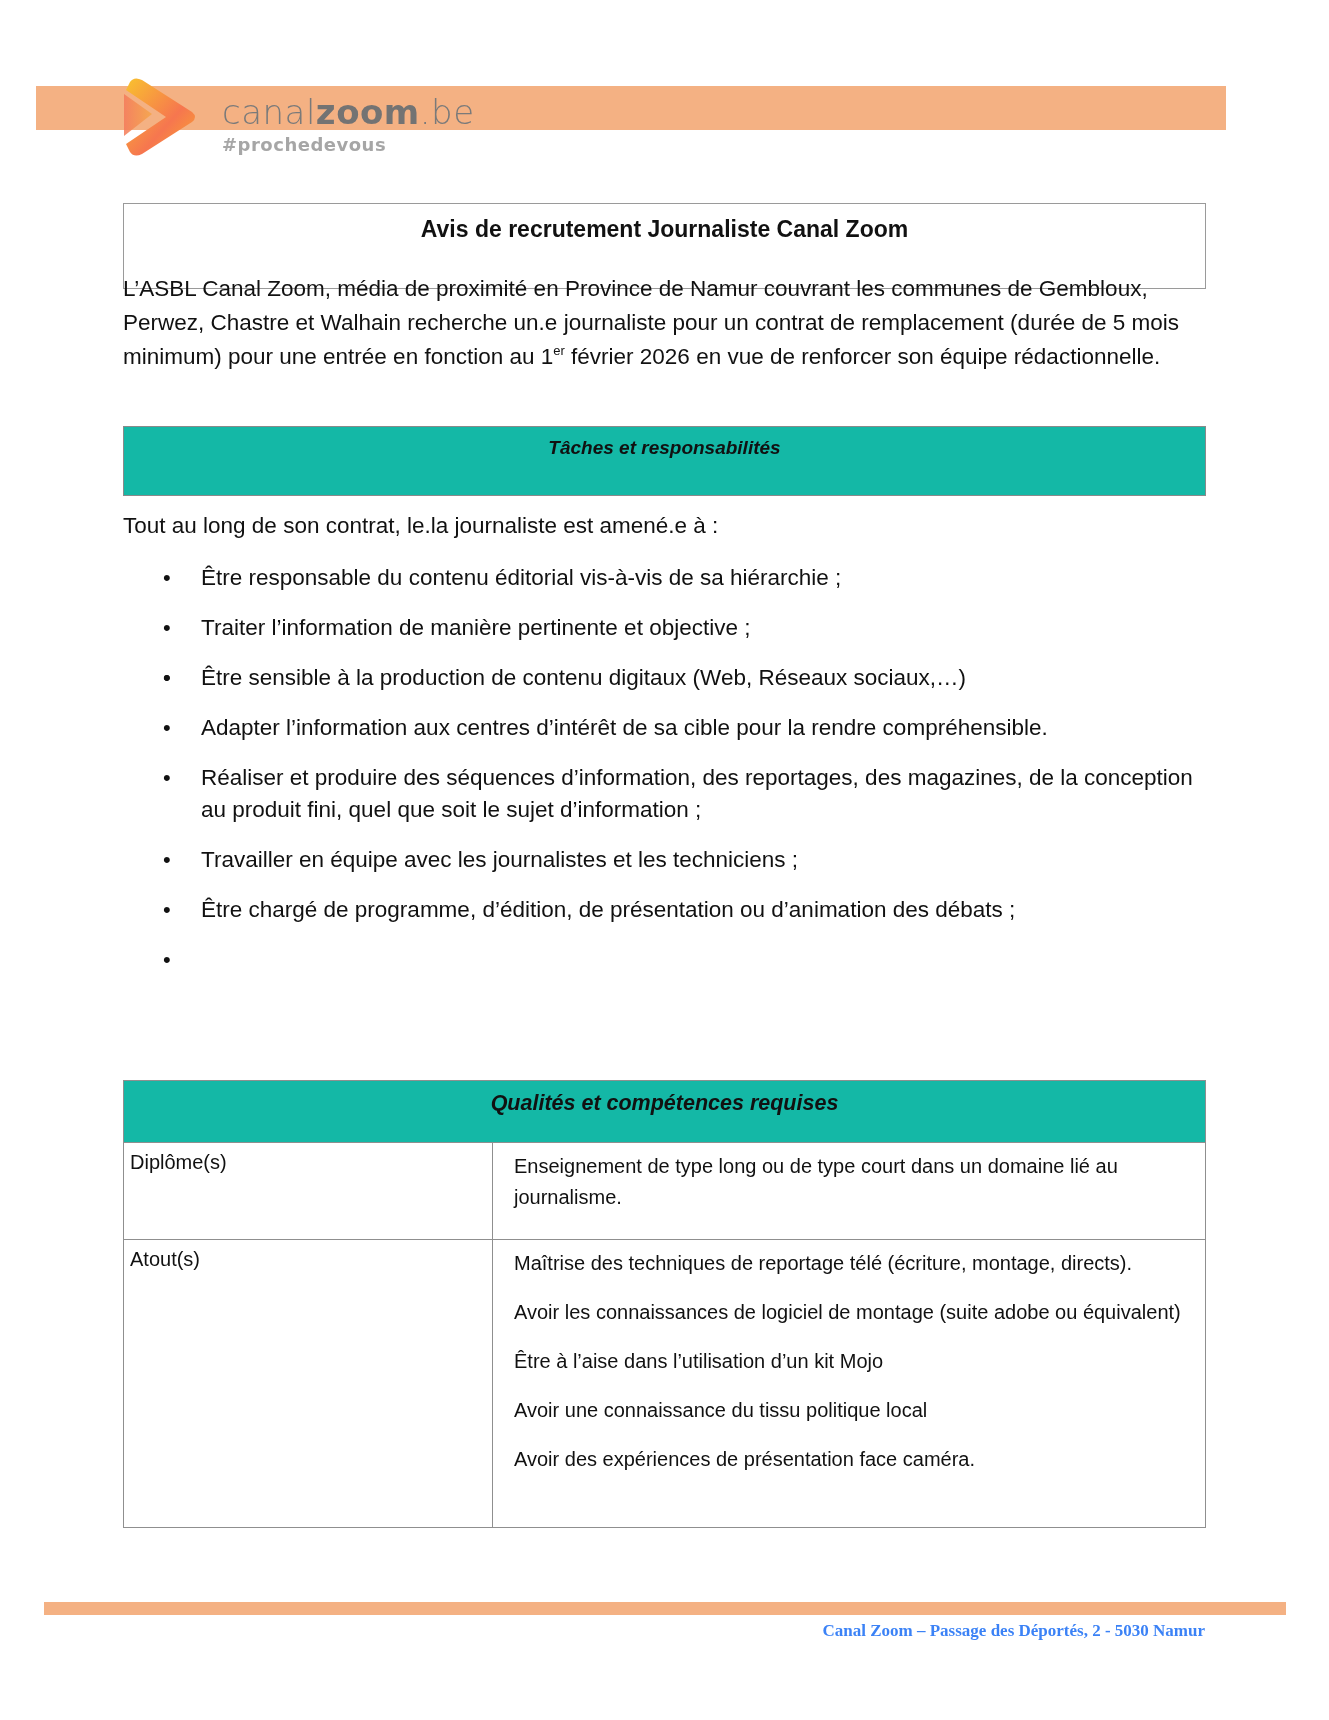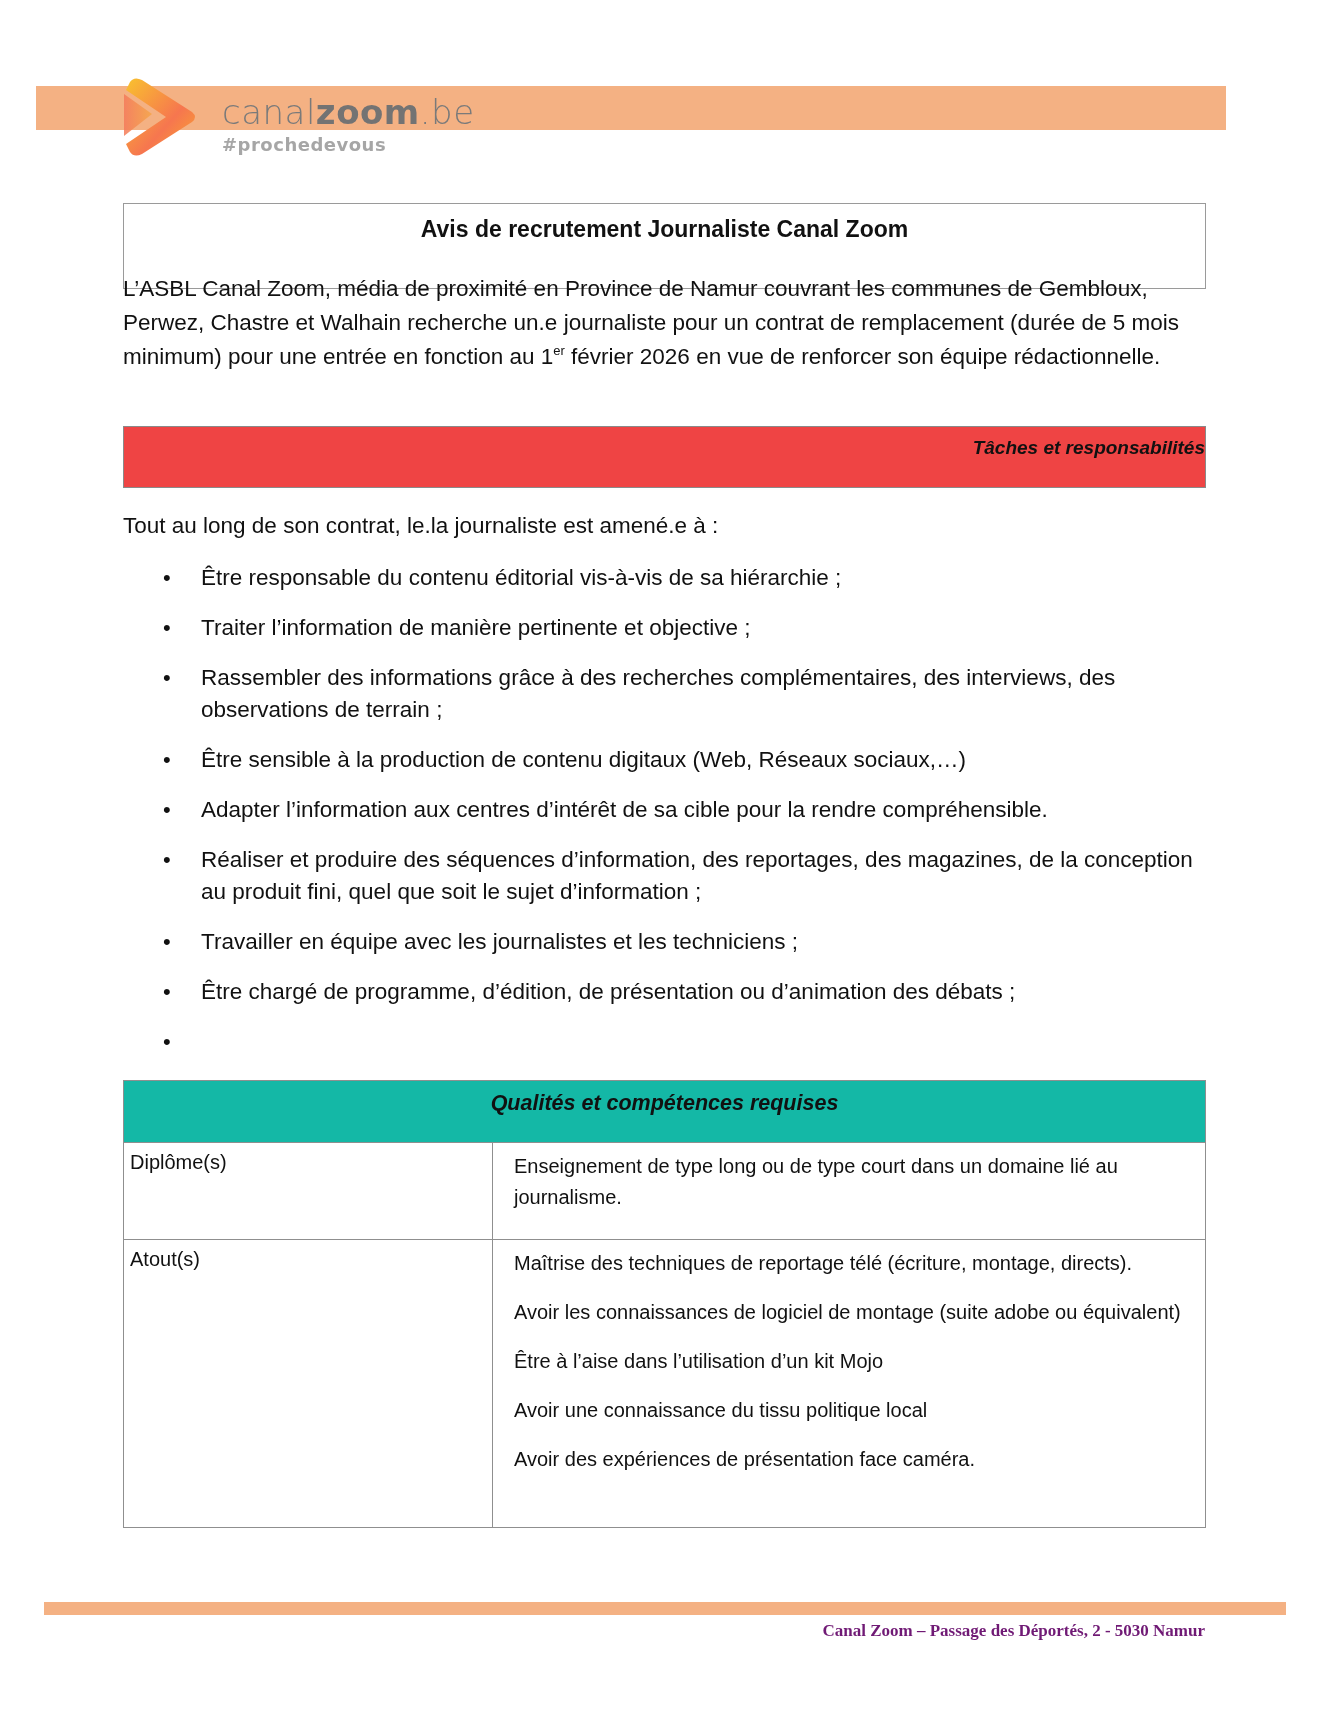--- a/index.html
+++ b/index.html
@@ -11,40 +11,40 @@
   .brand { position: absolute; left: 222px; top: 92px; font-size: 34px; color: #7a7a7a; letter-spacing: 0.5px; font-family: "DejaVu Sans", sans-serif; font-weight: 300; }
   .brand b { font-weight: bold; color: #737373; }
   .tagline { position: absolute; left: 222px; top: 134px; font-size: 18px; color: #a6a6a6; font-weight: bold; font-family: "DejaVu Sans", sans-serif; letter-spacing: 0.5px; }
 
   .title-box { position: absolute; left: 123px; top: 203px; width: 1083px; height: 86px; border: 1px solid #9a9a9a; box-sizing: border-box; }
   .title-box h1 { margin: 0; text-align: center; font-size: 23px; font-weight: bold; padding-top: 12px; }
 
   .intro { position: absolute; left: 123px; top: 272px; width: 1090px; font-size: 22.5px; line-height: 34px; margin: 0; }
   .intro sup { font-size: 13px; vertical-align: 9px; line-height: 0; }
 
-  .section-bar { position: absolute; left: 123px; top: 426px; width: 1083px; height: 62px; background: #ef4444; border: 1px solid #8a8a8a; box-sizing: border-box; text-align: right; }
+  .section-bar { position: absolute; left: 123px; top: 426px; width: 1083px; height: 70px; background: #14b8a6; border: 1px solid #8a8a8a; box-sizing: border-box; text-align: center; }
   .section-bar span { display: inline-block; margin-top: 10px; font-size: 19px; font-weight: bold; font-style: italic; }
 
   .lead { position: absolute; left: 123px; top: 513px; font-size: 22.5px; margin: 0; }
 
   ul.tasks { position: absolute; left: 123px; top: 562px; width: 1090px; margin: 0; padding: 0; list-style: none; }
   ul.tasks li { position: relative; padding-left: 78px; font-size: 22.5px; line-height: 32px; margin-bottom: 18px; }
   ul.tasks li .bullet { position: absolute; left: 40px; top: 0; font-size: 22px; }
 
   table.qual { position: absolute; left: 123px; top: 1080px; width: 1083px; border-collapse: collapse; }
   table.qual td, table.qual th { border: 1px solid #8f8f8f; vertical-align: top; font-size: 20px; }
   table.qual th { background: #14b8a6; height: 62px; font-weight: bold; font-style: italic; font-size: 21.5px; text-align: center; vertical-align: top; padding-top: 10px; box-sizing: border-box; }
   table.qual td.label { width: 369px; padding: 8px 6px; }
   table.qual td.value { padding: 8px 21px; line-height: 31px; }
   .diplome-row td { height: 92px; box-sizing: border-box; }
   .atout-row td { height: 288px; box-sizing: border-box; }
   .value p { margin: 0 0 18px 0; }
 
   .footer-bar { position: absolute; left: 44px; top: 1602px; width: 1242px; height: 13px; background: #f4b183; }
-  .footer-text { position: absolute; right: 124px; top: 1621px; font-family: "Liberation Serif", "DejaVu Serif", serif; font-weight: bold; font-size: 17px; color: #701a75; }
+  .footer-text { position: absolute; right: 124px; top: 1621px; font-family: "Liberation Serif", "DejaVu Serif", serif; font-weight: bold; font-size: 17px; color: #3b82f6; }
 </style>
 </head>
 <body>
 
 <div class="header-bar"></div>
 <div class="logo">
   <svg viewBox="0 0 78 86">
     <defs>
       <linearGradient id="lg1" x1="0" y1="0" x2="1" y2="1">
         <stop offset="0" stop-color="#f9c22e"></stop>
@@ -71,21 +71,21 @@
 
 <div class="section-bar">
   <span>Tâches et responsabilités</span>
 </div>
 
 <p class="lead">Tout au long de son contrat, le.la journaliste est amené.e à :</p>
 
 <ul class="tasks">
   <li><span class="bullet">•</span><span>Être responsable du contenu éditorial vis-à-vis de sa hiérarchie ;</span></li>
   <li><span class="bullet">•</span><span>Traiter l’information de manière pertinente et objective ;</span></li>
-  <li><span class="bullet">•</span><span>Rassembler des informations grâce à des recherches complémentaires, des interviews, des observations de terrain ;</span></li>
+  <li><span class="bullet">•</span></li>
   <li><span class="bullet">•</span><span>Être sensible à la production de contenu digitaux (Web, Réseaux sociaux,…)</span></li>
   <li><span class="bullet">•</span><span>Adapter l’information aux centres d’intérêt de sa cible pour la rendre compréhensible.</span></li>
   <li><span class="bullet">•</span><span>Réaliser et produire des séquences d’information, des reportages, des magazines, de la conception au produit fini, quel que soit le sujet d’information ;</span></li>
   <li><span class="bullet">•</span><span>Travailler en équipe avec les journalistes et les techniciens ;</span></li>
   <li><span class="bullet">•</span><span>Être chargé de programme, d’édition, de présentation ou d’animation des débats ;</span></li>
   <li><span class="bullet">•</span></li>
 </ul>
 
 <table class="qual">
   <tbody>

